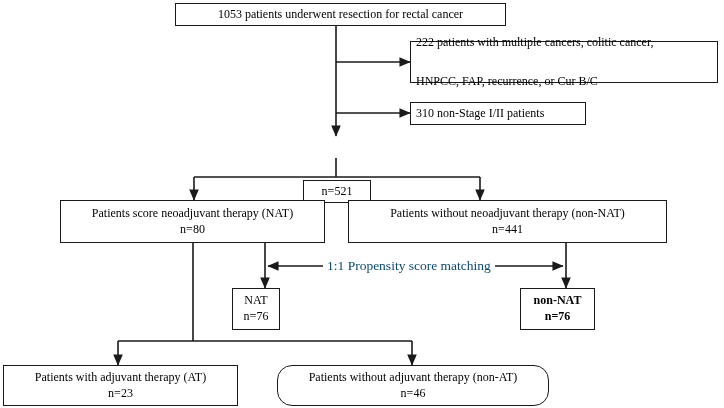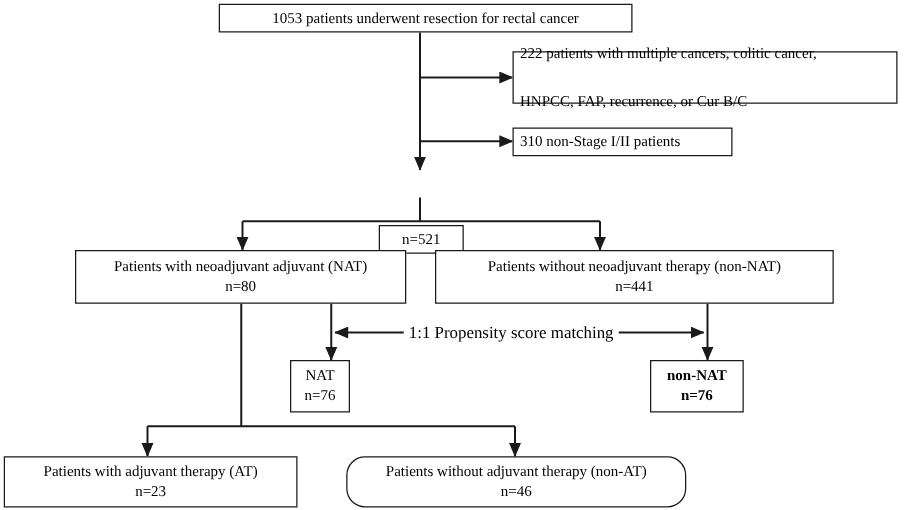--- a/index.html
+++ b/index.html
@@ -37,21 +37,21 @@
     top: 0;
     width: 724px;
     height: 408px;
     z-index: 1;
     pointer-events: none;
   }
   .edge-label {
     position: absolute;
     font-family: "Liberation Serif", "DejaVu Serif", serif;
     font-size: 13.5px;
-    color: #000000;
+    color: #0c4a6e;
     background: #fff;
     padding: 0 4px;
     white-space: nowrap;
     z-index: 3;
   }
 </style>
 </head>
 <body>
 
 <div id="flowchart">
@@ -100,21 +100,21 @@
 
   <div class="node left" style="left:410px; top:102px; width:176px; height:23px;">
     <span class="line">310 non-Stage I/II patients</span>
   </div>
 
   <div class="node center" style="left:303px; top:136px; width:68px; height:23px;margin-top:44px;">
     <span class="line">n=521</span>
   </div>
 
   <div class="node center" style="left:60px; top:200px; width:265px; height:43px;">
-    <span class="line">Patients with neoadjuvant adjuvant (NAT)</span>
+    <span class="line">Patients score neoadjuvant therapy (NAT)</span>
     <span class="line">n=80</span>
   </div>
 
   <div class="node center" style="left:348px; top:200px; width:319px; height:43px;">
     <span class="line">Patients without neoadjuvant therapy (non-NAT)</span>
     <span class="line">n=441</span>
   </div>
 
   <div class="edge-label" style="left:323px; top:258px;">1:1 Propensity score matching</div>
 

